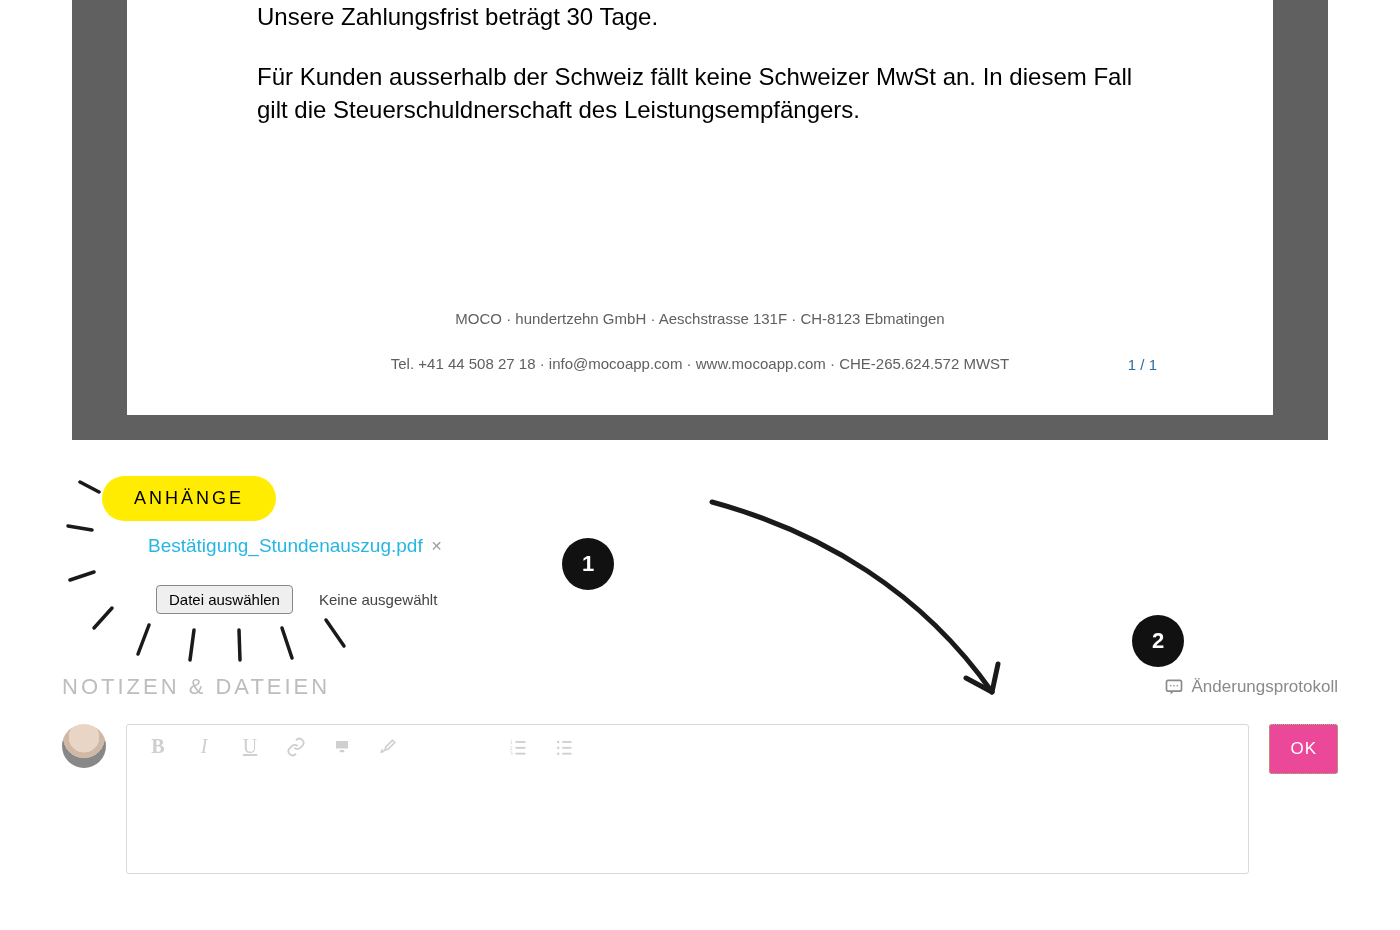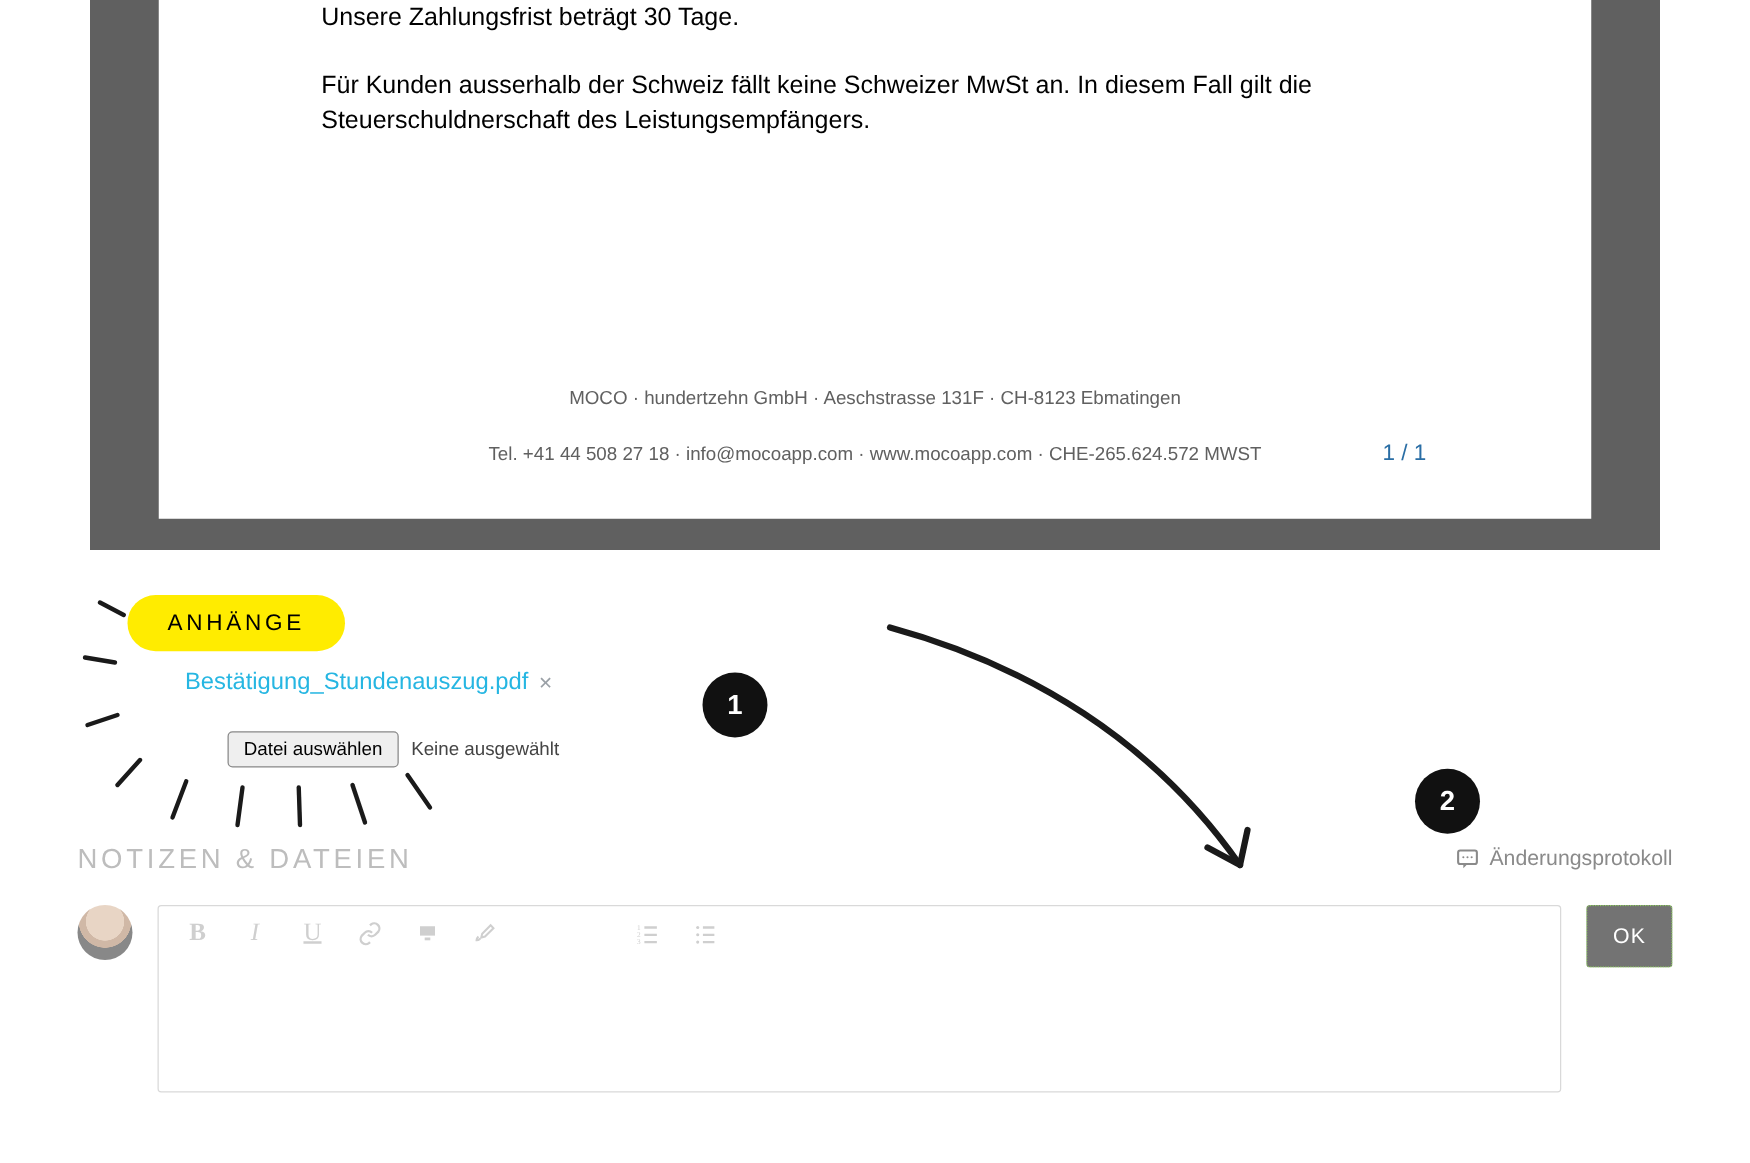--- a/index.html
+++ b/index.html
@@ -16,41 +16,41 @@
     padding: 0 55px 25px 55px;
     margin: 0 72px;
   }
   .doc-page {
     background: #fff;
     padding: 0 130px 60px 130px;
     position: relative;
     height: 415px;
   }
   .doc-body {
-    font-size: 20px;
+    font-size: 24px;
     color: #000;
     line-height: 1.4;
   }
   .doc-body p { margin-bottom: 26px; }
   .doc-footer {
     position: absolute;
     bottom: 40px;
     left: 0;
     width: 100%;
     text-align: center;
     font-size: 15px;
     color: #606060;
   }
   .doc-footer .line { margin-bottom: 3px; margin-top: 28px; }
   .page-num {
     position: absolute;
-    right: 132px;
+    right: 116px;
     bottom: 42px;
     color: #2a6ea5;
-    font-size: 18px;
+    font-size: 15px;
   }
   .below-area {
     position: relative;
     margin-top: 10px;
     padding: 0 62px;
   }
   .attachments-section {
     position: relative;
     padding-top: 26px;
   }
@@ -75,25 +75,25 @@
     color: #26b6e2;
     font-size: 19px;
     text-decoration: none;
   }
   .attachment-remove {
     color: #9aa0a6;
     font-size: 14px;
     cursor: pointer;
   }
   .file-picker-row {
-    margin-left: 120px;
+    margin-left: 94px;
     margin-top: 28px;
     display: flex;
     align-items: center;
-    gap: 10px;
+    gap: 26px;
   }
   .file-button {
     font-size: 15px;
     background: #efefef;
     border: 1px solid #888;
     border-radius: 4px;
     padding: 5px 12px;
     cursor: pointer;
   }
   .file-status {
@@ -169,21 +169,21 @@
     align-items: center;
     justify-content: center;
     width: 22px;
     font-family: Georgia, serif;
   }
   .tb-bold { font-weight: 700; }
   .tb-italic { font-style: italic; }
   .tb-under { text-decoration: underline; }
   .toolbar-gap { width: 60px; }
   .ok-button {
-    background: #737373;
+    background: #ec4899;
     color: #fff;
     border: 1px dotted #8dce5c;
     border-radius: 3px;
     padding: 14px 20px;
     font-size: 17px;
     letter-spacing: 1px;
     cursor: pointer;
   }
   .starburst, .arrow-overlay {
     position: absolute;

